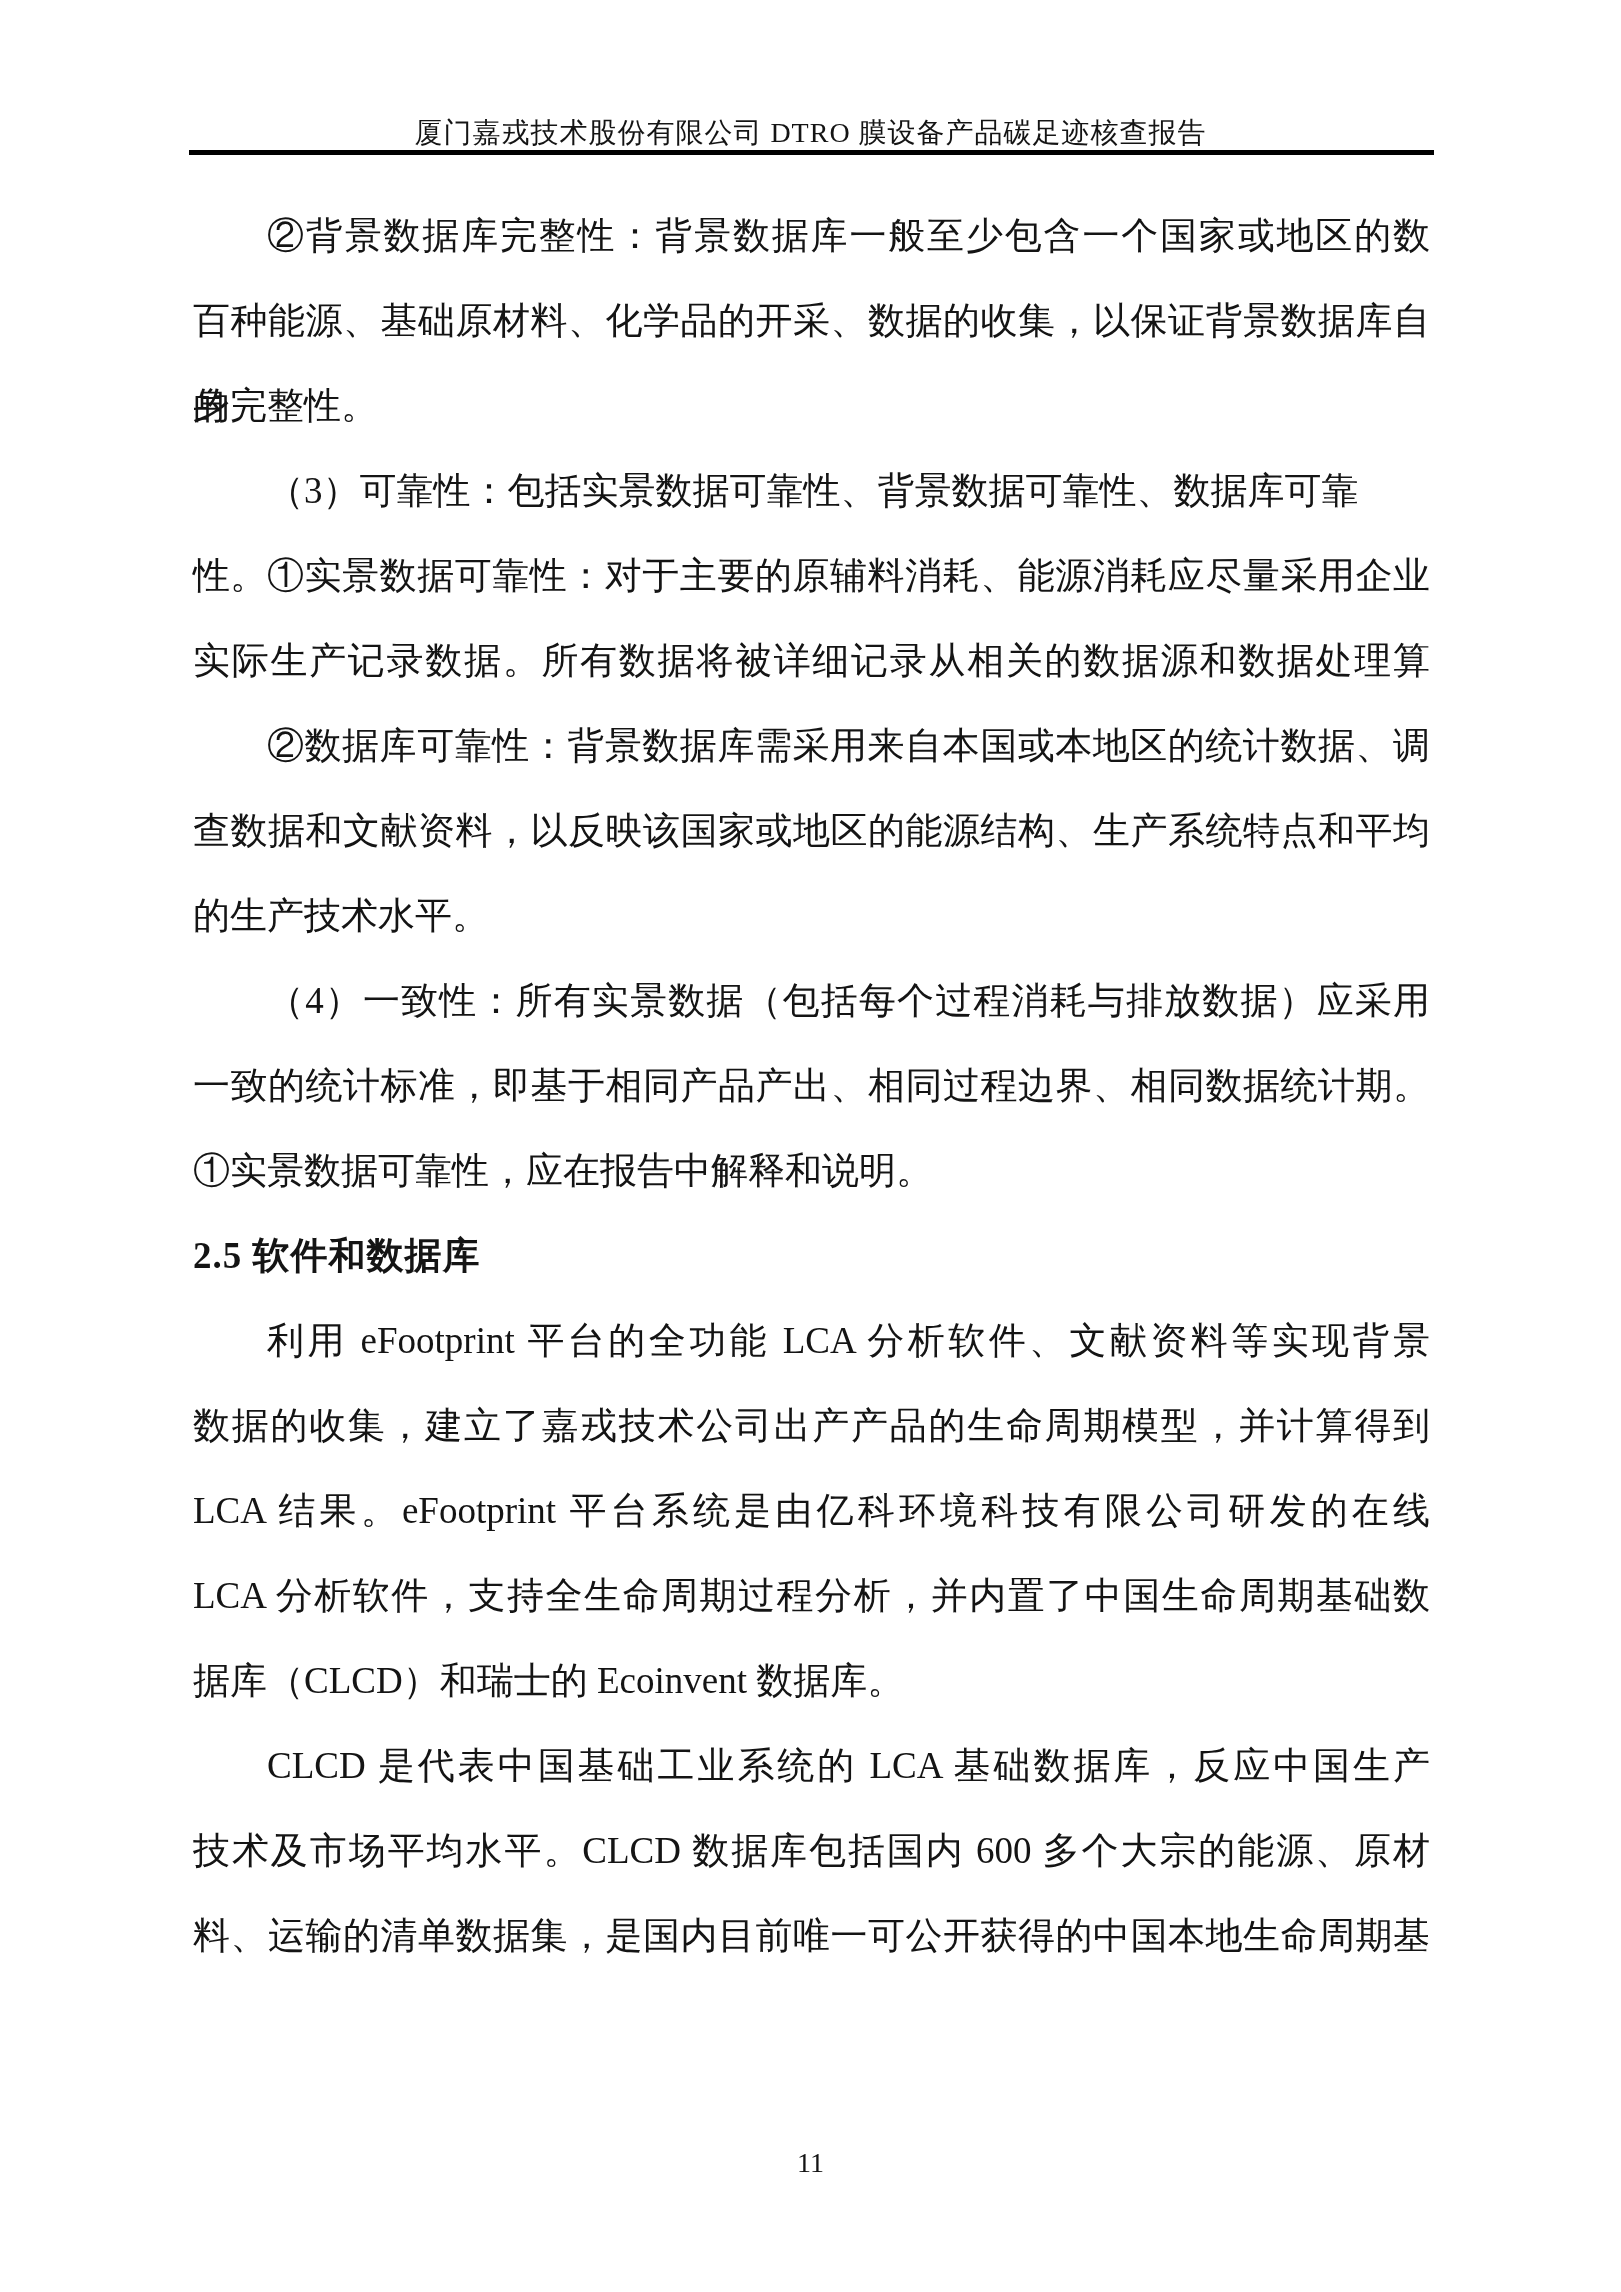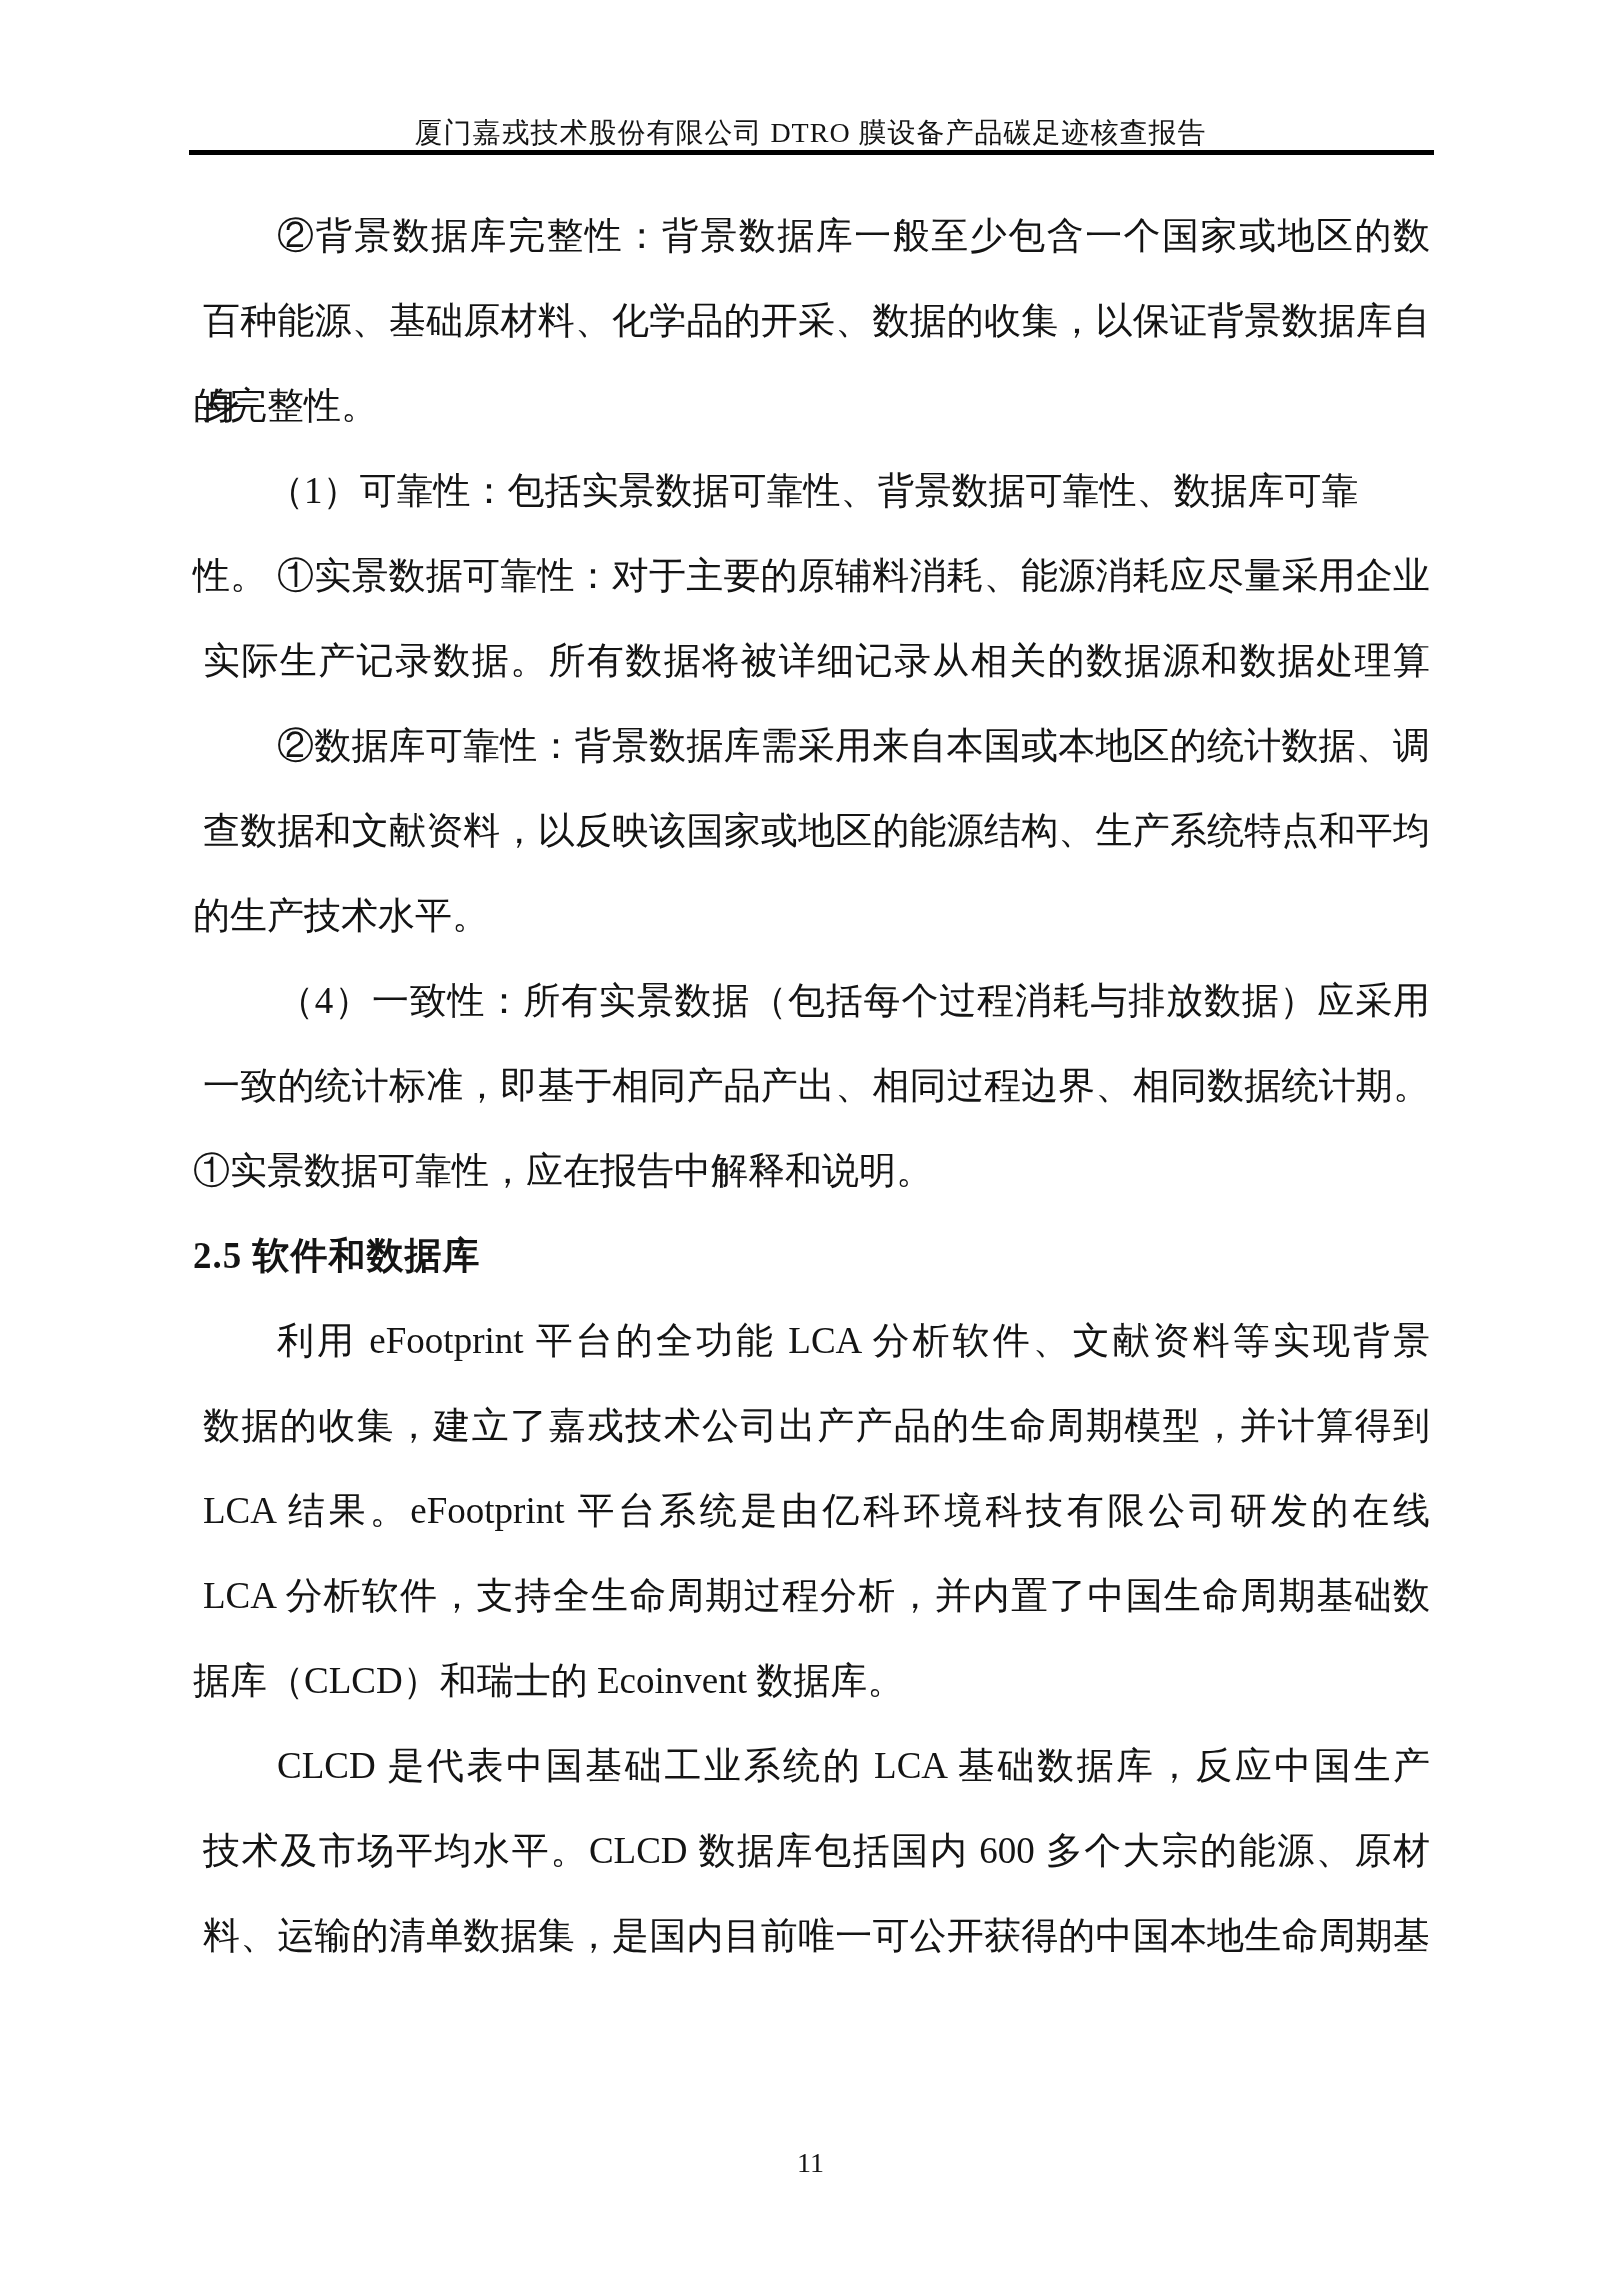--- a/index.html
+++ b/index.html
@@ -29,21 +29,21 @@
     background: #000000;
   }
   .body-text {
     position: absolute;
     top: 193px; left: 193px;
     width: 1237px;
     font-size: 37px;
     line-height: 85px;
   }
   .line { height: 85px; }
-  .line.j { text-align: justify; text-align-last: justify; margin-left: 10px; }
+  .line.j { text-align: justify; text-align-last: justify; }
   .line.ind { text-indent: 74px; }
   .line.heading { font-weight: bold; letter-spacing: 1px; }
   .page-number {
     position: absolute;
     top: 2121px; left: 0; width: 100%;
     text-align: center;
     font-size: 28px;
     line-height: 33px;
     margin-top: 25px;
   }
@@ -54,21 +54,21 @@
 <div class="page">
 
   <div class="header-title">厦门嘉戎技术股份有限公司 DTRO 膜设备产品碳足迹核查报告</div>
 
   <div class="header-rule"></div>
 
   <div class="body-text">
       <div class="line j ind">②背景数据库完整性：背景数据库一般至少包含一个国家或地区的数</div>
       <div class="line j">百种能源、基础原材料、化学品的开采、数据的收集，以保证背景数据库自身</div>
       <div class="line">的完整性。</div>
-      <div class="line ind">（1）可靠性：包括实景数据可靠性、背景数据可靠性、数据库可靠性。</div>
+      <div class="line ind">（3）可靠性：包括实景数据可靠性、背景数据可靠性、数据库可靠性。</div>
       <div class="line j ind">①实景数据可靠性：对于主要的原辅料消耗、能源消耗应尽量采用企业</div>
       <div class="line j">实际生产记录数据。所有数据将被详细记录从相关的数据源和数据处理算</div>
       <div class="line j ind">②数据库可靠性：背景数据库需采用来自本国或本地区的统计数据、调</div>
       <div class="line j">查数据和文献资料，以反映该国家或地区的能源结构、生产系统特点和平均</div>
       <div class="line">的生产技术水平。</div>
       <div class="line j ind">（4）一致性：所有实景数据（包括每个过程消耗与排放数据）应采用</div>
       <div class="line j">一致的统计标准，即基于相同产品产出、相同过程边界、相同数据统计期。</div>
       <div class="line">①实景数据可靠性，应在报告中解释和说明。</div>
       <div class="line heading">2.5 软件和数据库</div>
       <div class="line j ind">利用 eFootprint 平台的全功能 LCA 分析软件、文献资料等实现背景</div>

